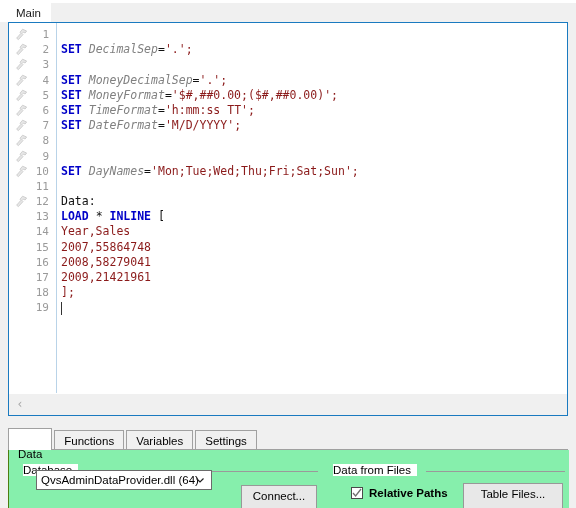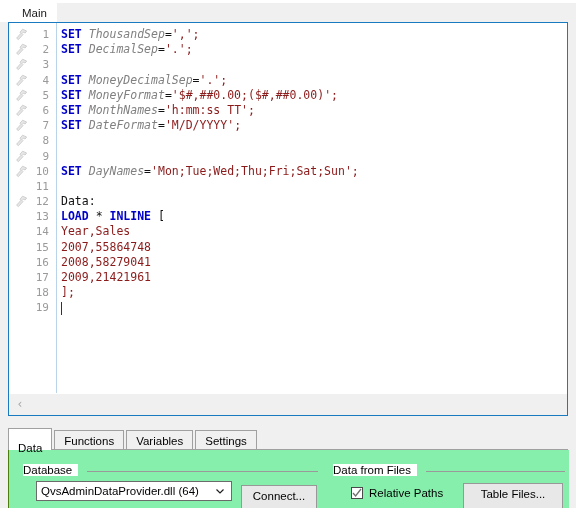--- a/index.html
+++ b/index.html
@@ -31,21 +31,21 @@
   .top-tabstrip .strip-fill {
     position: absolute;
     left: 44px; top: 3px;
     right: 0; height: 19px;
     background: #f0f0f0;
     border-left: 1px solid #dcdcdc;
     border-top: 1px solid #f0f0f0;
   }
   .main-tab {
     position: absolute;
-    left: 12px; top: 2px;
+    left: 6px; top: 2px;
     height: 20px;
     padding: 3px 10px 0 10px;
     background: #ffffff;
     font-size: 11.5px;
     color: #1a1a1a;
     box-sizing: border-box;
     line-height: 16px;
   }
 
   
@@ -159,21 +159,21 @@
     border: 1px solid #a0a0a0;
     border-bottom: none;
     font-size: 11.5px;
     line-height: 16px;
     color: #000;
   }
   .wtab.sel {
     background: #ffffff;
     margin-top: -2px;
     height: 22px;
-    padding-top: 11px;
+    padding-top: 17px;
     border-color: #a0a0a0;
     z-index: 3;
   }
   .tab-underline {
     position: absolute;
     left: 8px; top: 25px;
     width: 560px; height: 1px;
     background: #a0a0a0;
   }
   .content-pane {
@@ -246,56 +246,57 @@
     box-sizing: border-box;
   }
   .chk-box svg { display: block; }
   .chk-label {
     position: absolute;
     left: 18px; top: 0;
     font-size: 11.5px;
     line-height: 14px;
     white-space: nowrap;
     color: #000;
+    font-weight: bold;
   }
 </style>
 </head>
 <body>
 
 <div id="app">
 
   <div class="top-tabstrip">
     <div class="strip-fill"></div>
     <div class="main-tab">
       <span>Main</span>
     </div>
   </div>
 
   <div class="editor-outer">
     <div class="editor-body">
       <div class="gutter-bg"></div>
       <div class="code-area" id="code-area">
           <div class="line"><span class="ln-icon"><svg class="hammer" width="14" height="13" viewBox="0 0 14 13" aria-hidden="true">
                 <path d="M8.6 1.2 L12.6 3.0 L11.1 5.0 L9.4 4.2 L8.0 5.6 L9.0 6.6 L4.4 11.6 L2.6 10.2 L7.0 5.2 L6.0 4.2 Z" fill="#e6e6e6" stroke="#c6c6c6" stroke-width="0.8" stroke-linejoin="round"></path>
-              </svg></span><span class="ln-num">1</span><span class="ln-code"><span class="tok-kw">SET </span><span class="tok-var">ThousandSep</span><span class="tok-op">=</span><span class="tok-str">',';</span></span></div>
+              </svg></span><span class="ln-num">1</span></div>
           <div class="line"><span class="ln-icon"><svg class="hammer" width="14" height="13" viewBox="0 0 14 13" aria-hidden="true">
                 <path d="M8.6 1.2 L12.6 3.0 L11.1 5.0 L9.4 4.2 L8.0 5.6 L9.0 6.6 L4.4 11.6 L2.6 10.2 L7.0 5.2 L6.0 4.2 Z" fill="#e6e6e6" stroke="#c6c6c6" stroke-width="0.8" stroke-linejoin="round"></path>
               </svg></span><span class="ln-num">2</span><span class="ln-code"><span class="tok-kw">SET </span><span class="tok-var">DecimalSep</span><span class="tok-op">=</span><span class="tok-str">'.';</span></span></div>
           <div class="line"><span class="ln-icon"><svg class="hammer" width="14" height="13" viewBox="0 0 14 13" aria-hidden="true">
                 <path d="M8.6 1.2 L12.6 3.0 L11.1 5.0 L9.4 4.2 L8.0 5.6 L9.0 6.6 L4.4 11.6 L2.6 10.2 L7.0 5.2 L6.0 4.2 Z" fill="#e6e6e6" stroke="#c6c6c6" stroke-width="0.8" stroke-linejoin="round"></path>
               </svg></span><span class="ln-num">3</span></div>
           <div class="line"><span class="ln-icon"><svg class="hammer" width="14" height="13" viewBox="0 0 14 13" aria-hidden="true">
                 <path d="M8.6 1.2 L12.6 3.0 L11.1 5.0 L9.4 4.2 L8.0 5.6 L9.0 6.6 L4.4 11.6 L2.6 10.2 L7.0 5.2 L6.0 4.2 Z" fill="#e6e6e6" stroke="#c6c6c6" stroke-width="0.8" stroke-linejoin="round"></path>
               </svg></span><span class="ln-num">4</span><span class="ln-code"><span class="tok-kw">SET </span><span class="tok-var">MoneyDecimalSep</span><span class="tok-op">=</span><span class="tok-str">'.';</span></span></div>
           <div class="line"><span class="ln-icon"><svg class="hammer" width="14" height="13" viewBox="0 0 14 13" aria-hidden="true">
                 <path d="M8.6 1.2 L12.6 3.0 L11.1 5.0 L9.4 4.2 L8.0 5.6 L9.0 6.6 L4.4 11.6 L2.6 10.2 L7.0 5.2 L6.0 4.2 Z" fill="#e6e6e6" stroke="#c6c6c6" stroke-width="0.8" stroke-linejoin="round"></path>
               </svg></span><span class="ln-num">5</span><span class="ln-code"><span class="tok-kw">SET </span><span class="tok-var">MoneyFormat</span><span class="tok-op">=</span><span class="tok-str">'$#,##0.00;($#,##0.00)';</span></span></div>
           <div class="line"><span class="ln-icon"><svg class="hammer" width="14" height="13" viewBox="0 0 14 13" aria-hidden="true">
                 <path d="M8.6 1.2 L12.6 3.0 L11.1 5.0 L9.4 4.2 L8.0 5.6 L9.0 6.6 L4.4 11.6 L2.6 10.2 L7.0 5.2 L6.0 4.2 Z" fill="#e6e6e6" stroke="#c6c6c6" stroke-width="0.8" stroke-linejoin="round"></path>
-              </svg></span><span class="ln-num">6</span><span class="ln-code"><span class="tok-kw">SET </span><span class="tok-var">MonthNames</span><span class="tok-op">=</span><span class="tok-str">'h:mm:ss TT';</span></span></div>
+              </svg></span><span class="ln-num">6</span><span class="ln-code"><span class="tok-kw">SET </span><span class="tok-var">TimeFormat</span><span class="tok-op">=</span><span class="tok-str">'h:mm:ss TT';</span></span></div>
           <div class="line"><span class="ln-icon"><svg class="hammer" width="14" height="13" viewBox="0 0 14 13" aria-hidden="true">
                 <path d="M8.6 1.2 L12.6 3.0 L11.1 5.0 L9.4 4.2 L8.0 5.6 L9.0 6.6 L4.4 11.6 L2.6 10.2 L7.0 5.2 L6.0 4.2 Z" fill="#e6e6e6" stroke="#c6c6c6" stroke-width="0.8" stroke-linejoin="round"></path>
               </svg></span><span class="ln-num">7</span><span class="ln-code"><span class="tok-kw">SET </span><span class="tok-var">DateFormat</span><span class="tok-op">=</span><span class="tok-str">'M/D/YYYY';</span></span></div>
           <div class="line"><span class="ln-icon"><svg class="hammer" width="14" height="13" viewBox="0 0 14 13" aria-hidden="true">
                 <path d="M8.6 1.2 L12.6 3.0 L11.1 5.0 L9.4 4.2 L8.0 5.6 L9.0 6.6 L4.4 11.6 L2.6 10.2 L7.0 5.2 L6.0 4.2 Z" fill="#e6e6e6" stroke="#c6c6c6" stroke-width="0.8" stroke-linejoin="round"></path>
               </svg></span><span class="ln-num">8</span></div>
           <div class="line"><span class="ln-icon"><svg class="hammer" width="14" height="13" viewBox="0 0 14 13" aria-hidden="true">
                 <path d="M8.6 1.2 L12.6 3.0 L11.1 5.0 L9.4 4.2 L8.0 5.6 L9.0 6.6 L4.4 11.6 L2.6 10.2 L7.0 5.2 L6.0 4.2 Z" fill="#e6e6e6" stroke="#c6c6c6" stroke-width="0.8" stroke-linejoin="round"></path>
               </svg></span><span class="ln-num">9</span></div>
           <div class="line"><span class="ln-icon"><svg class="hammer" width="14" height="13" viewBox="0 0 14 13" aria-hidden="true">
@@ -328,21 +329,21 @@
         <div class="wtab"><span>Settings</span></div>
       </div>
     <div class="tab-underline"></div>
 
     <div class="content-pane">
 
       <div class="group" style="left:14px; top:14px; width:295px; height:50px;">
         <div class="group-label">Database</div>
         <div class="group-rule" style="left:64px; width:231px;"></div>
 
-        <div class="combo" style="left:13px; top:17px; width:196px;">
+        <div class="combo" style="left:13px; top:6px; width:176px;">
           <span class="combo-text">QvsAdminDataProvider.dll  (64)</span>
           <span class="combo-arrow">
             <svg width="12" height="12" viewBox="0 0 12 12" aria-hidden="true">
               <polyline points="2.5,4.5 6,8 9.5,4.5" fill="none" stroke="#202020" stroke-width="1.2"></polyline>
             </svg>
           </span>
         </div>
 
         <div class="btn" style="left:218px; top:21px; width:76px;">
           <span>Connect...</span>

